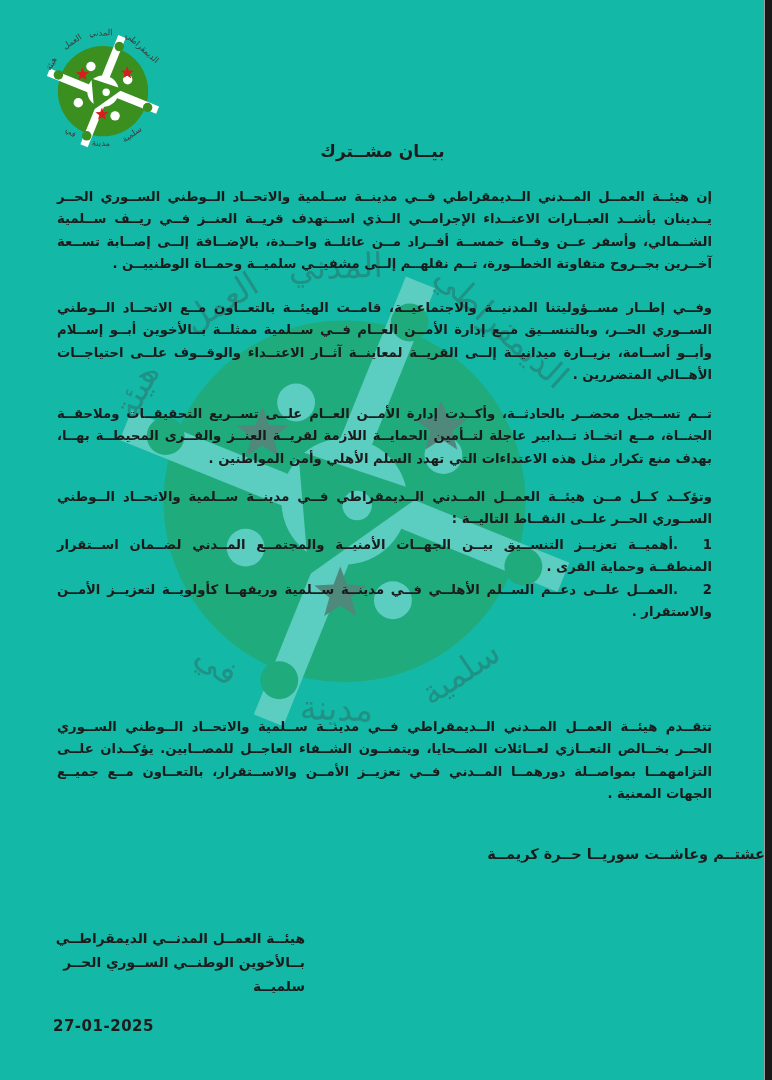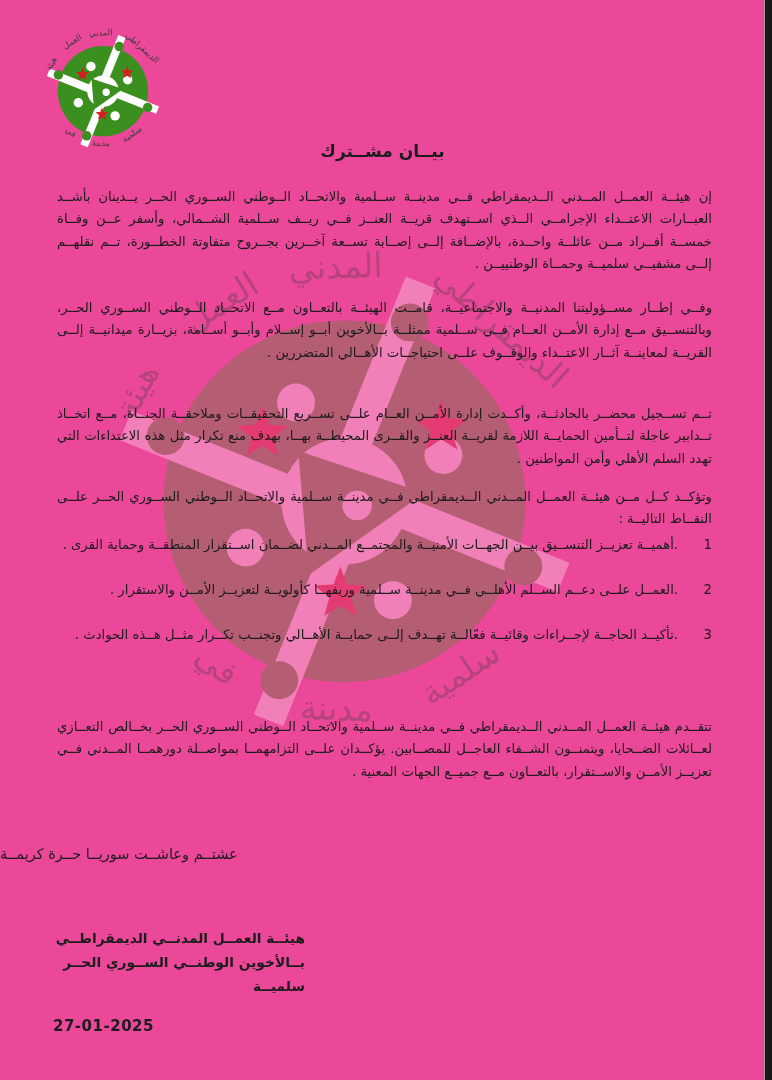--- a/index.html
+++ b/index.html
@@ -1,43 +1,43 @@
 <!DOCTYPE html>
 <html lang="ar"><head>
 <meta charset="utf-8">
 <style>
   html,body{margin:0;padding:0;background:#e8e8e8;}
   .page{
     position:relative;width:772px;height:1080px;margin:0 auto;
-    background:#ec4899;overflow:hidden;
+    background:#14b8a6;overflow:hidden;
     font-family:"DejaVu Sans",sans-serif;color:#1c1c1c;
   }
   .photo-edge{position:absolute;top:0;right:0;width:7px;height:100%;background:#191919;}
   .photo-edge-line{position:absolute;top:0;right:7px;width:1px;height:100%;background:#9d9d9d;}
 
   .logo-svg{position:absolute;left:40px;top:24px;width:126px;height:126px;}
   .watermark-svg{position:absolute;left:92px;top:232px;width:505px;height:505px;opacity:.3;pointer-events:none;}
 
   .doc-title{
     position:absolute;top:141px;left:0;right:7px;text-align:center;
     font-weight:bold;font-size:17px;letter-spacing:.5px;
   }
   .para,.list-item{
     position:absolute;right:60px;left:57px;
     direction:rtl;text-align:justify;
-    font-size:13.2px;line-height:22.4px;color:#1b1b1b;
+    font-size:13.2px;line-height:22.4px;color:#1b1b1b;font-weight:bold;
   }
   .p1{top:186px}.p2{top:297px}.p3{top:403px}.p4{top:486px}.p5{top:716px}
   .li1{top:534px}.li2{top:579px}.li3{top:624px}.li4{top:669px}
   .list-item{line-height:22px;}
   .item-number{display:inline-block;min-width:34px;}
 
   .slogan{
-    position:absolute;top:846px;left:0;right:7px;text-align:left;
-    direction:rtl;font-weight:normal;font-size:14.5px;
+    position:absolute;top:846px;left:0;right:7px;text-align:right;
+    direction:rtl;font-weight:bold;font-size:14.5px;
   }
   .signature{
     position:absolute;left:53px;top:926px;width:252px;
     direction:rtl;font-weight:bold;
     font-size:13.8px;line-height:24px;
   }
   .signature-date{direction:ltr;font-size:15px;letter-spacing:.5px;margin-top:16px;font-weight:bold;}
 </style>
 </head>
 <body>
@@ -102,23 +102,20 @@
   <div class="para p3">تــم تســجيل محضــر بالحادثــة، وأكــدت إدارة الأمــن العــام علــى تســريع التحقيقــات وملاحقــة الجنــاة، مــع اتخــاذ تــدابير عاجلة لتــأمين الحمايــة اللازمة لقريــة العنــز والقــرى المحيطــة بهــا، بهدف منع تكرار مثل هذه الاعتداءات التي تهدد السلم الأهلي وأمن المواطنين .</div>
   <div class="para p2">وفــي إطــار مســؤوليتنا المدنيــة والاجتماعيــة، قامــت الهيئــة بالتعــاون مــع الاتحــاد الــوطني الســوري الحــر، وبالتنســيق مــع إدارة الأمــن العــام فــي ســلمية ممثلــة بــالأخوين أبــو إســلام وأبــو أســامة، بزيــارة ميدانيــة إلــى القريــة لمعاينــة آثــار الاعتــداء والوقــوف علــى احتياجــات الأهــالي المتضررين .</div>
   <div class="para p4">وتؤكــد كــل مــن هيئــة العمــل المــدني الــديمقراطي فــي مدينــة ســلمية والاتحــاد الــوطني الســوري الحــر علــى النقــاط التاليــة :</div>
 
   <div class="list-item li1">
     <span class="item-number">1</span><span>.أهميــة تعزيــز التنســيق بيــن الجهــات الأمنيــة والمجتمــع المــدني لضــمان اســتقرار المنطقــة وحماية القرى .</span>
   </div>
   <div class="list-item li2">
     <span class="item-number">2</span><span>.العمــل علــى دعــم الســلم الأهلــي فــي مدينــة ســلمية وريفهــا كأولويــة لتعزيــز الأمــن والاستقرار .</span>
   </div>
-  <div class="list-item li3">
-    <span class="item-number">3</span><span>.تأكيــد الحاجــة لإجــراءات وقائيــة فعّالــة تهــدف إلــى حمايــة الأهــالي وتجنــب تكــرار مثــل هــذه الحوادث .</span>
-  </div>
 
   <div class="para p5">تتقــدم هيئــة العمــل المــدني الــديمقراطي فــي مدينــة ســلمية والاتحــاد الــوطني الســوري الحــر بخــالص التعــازي لعــائلات الضــحايا، ويتمنــون الشــفاء العاجــل للمصــابين. يؤكــدان علــى التزامهمــا بمواصــلة دورهمــا المــدني فــي تعزيــز الأمــن والاســتقرار، بالتعــاون مــع جميــع الجهات المعنية .</div>
 
   <div class="slogan">عشتــم وعاشــت سوريــا حــرة كريمــة</div>
 
   <div class="signature">
     <div>هيئــة العمــل المدنــي الديمقراطــي</div>
     <div>بــالأخوين الوطنــي الســوري الحــر</div>
     <div>سلميــة</div>
     <div class="signature-date">27-01-2025</div>

